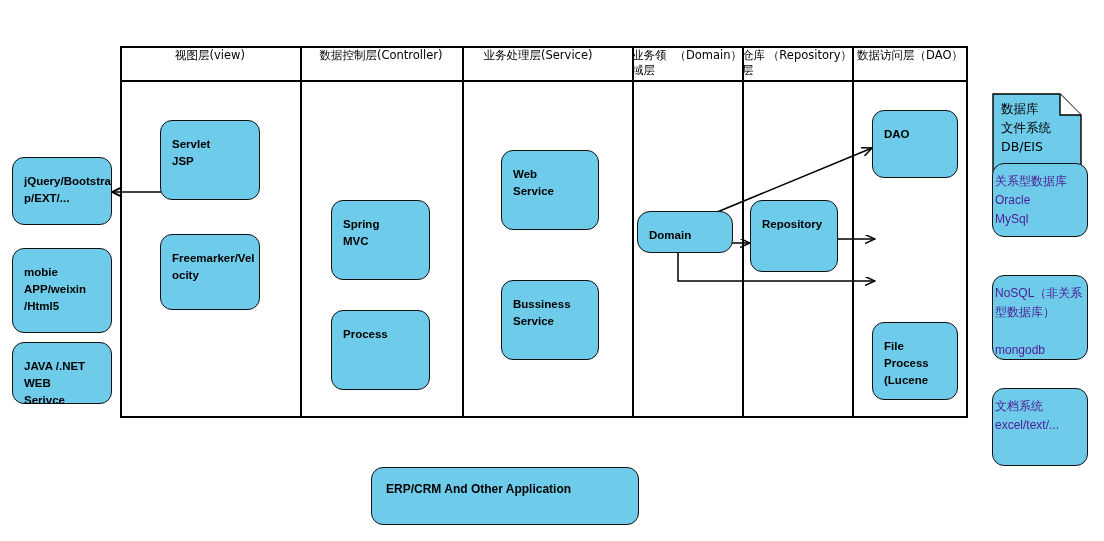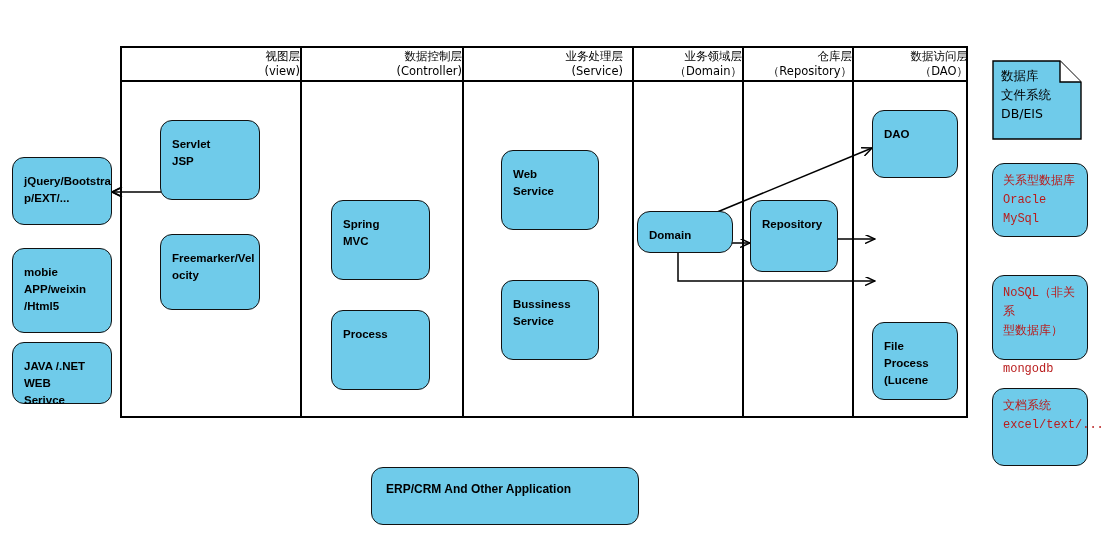--- a/index.html
+++ b/index.html
@@ -38,38 +38,38 @@
   .hdr-sep{
     position:absolute;left:120px;top:80px;width:848px;height:0;
     border-top:2px solid #000;
   }
   .vline{
     position:absolute;top:46px;height:372px;width:0;
     border-left:2px solid #000;
   }
   .hdr{
     position:absolute;top:48px;height:32px;
-    display:flex;flex-direction:column;align-items:flex-end;justify-content:center;
+    display:flex;flex-direction:row;align-items:flex-start;justify-content:center;
     font-size:11.5px;line-height:15px;color:#000;
     font-family:"DejaVu Sans","Liberation Sans",sans-serif;
     font-weight:normal;
   }
 
   
   .note{
     position:absolute;
     background:#6FCBEA;
-    color:#b91c1c;
+    color:#4c1d95;
     font-size:12px;line-height:19px;
-    padding:8px 10px;
+    padding:8px 2px;
     box-sizing:border-box;
     white-space:pre-line;
-    font-family:Liberation Mono, monospace;
+    font-family:Liberation Sans, sans-serif;
   }
-  .note-wrap{position:absolute;}
+  .note-wrap{position:absolute;margin-top:33px;}
 
   
   svg.conn{position:absolute;left:0;top:0;width:1104px;height:541px;overflow:visible;pointer-events:none;}
   svg.conn path,svg.conn line{stroke:#000;stroke-width:1.5;fill:none;}
 </style>
 </head>
 <body>
 
 <div class="canvas">
 

